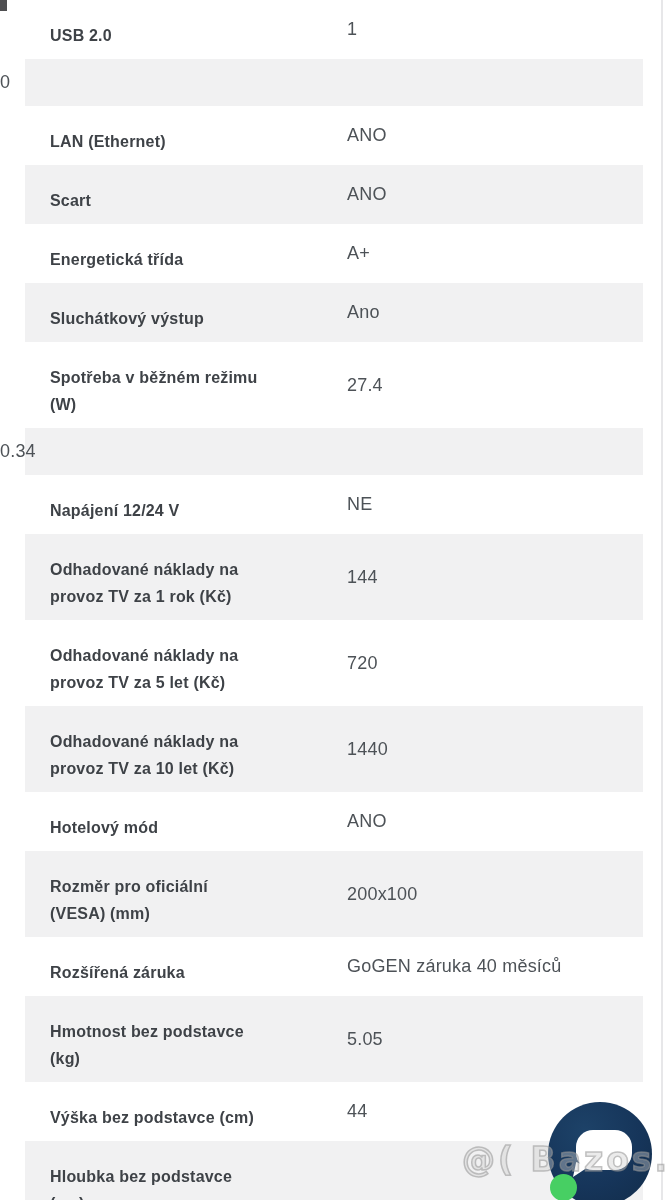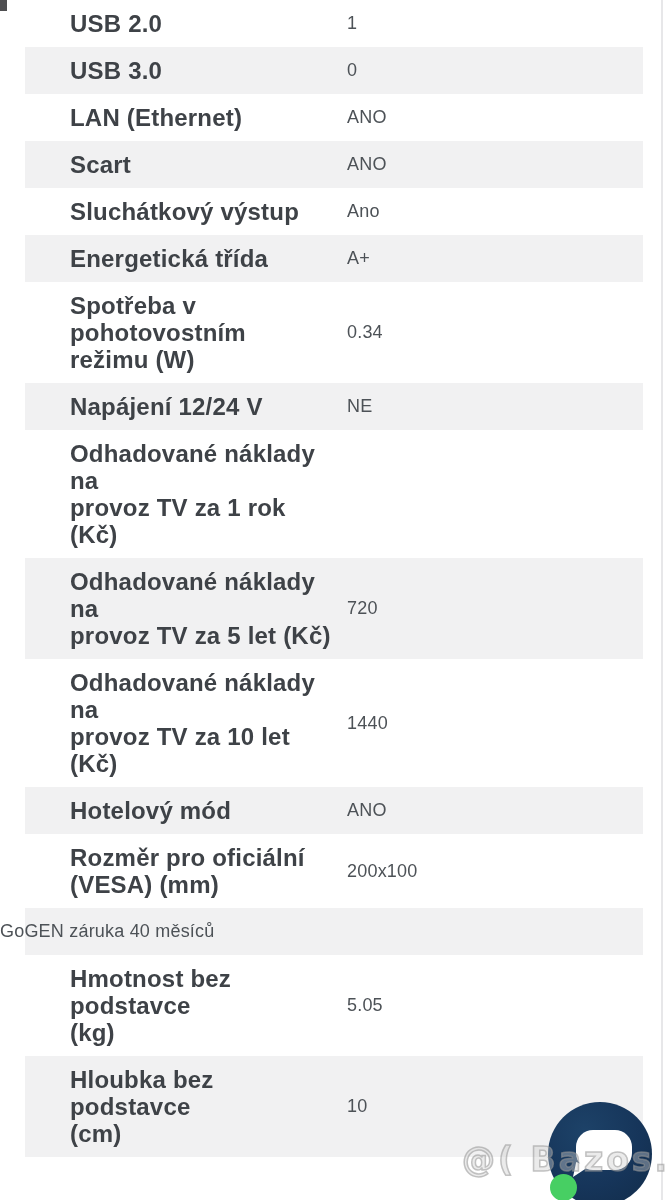--- a/index.html
+++ b/index.html
@@ -35,28 +35,29 @@
   }
   .row:nth-child(even) {
     background: linear-gradient(to right,
       rgba(0,0,0,0) 0px, rgba(0,0,0,0) 25px,
       #f1f1f2 25px, #f1f1f2 643px,
       rgba(0,0,0,0) 643px);
   }
   .label {
     flex: 0 0 347px;
     box-sizing: border-box;
-    padding-left: 70px;
+    padding-left: 50px;
     padding-right: 14px;
-    font-size: 24px;
+    font-size: 16px;
     line-height: 27px;
     font-weight: bold;
     color: #3e4247;
     letter-spacing: 0.2px;
     white-space: pre-line;
+    margin-top: 12px;
   }
   .value {
     flex: 1 1 auto;
     font-size: 18px;
     line-height: 27px;
     color: #4d5257;
     letter-spacing: 0.2px;
   }
   
   .edge-line {
@@ -145,59 +146,62 @@
 
   <div class="corner-mark"></div>
 
   <div class="spec-table">
   <div class="row">
     <div class="label">USB 2.0</div>
     <div class="value">1</div>
   </div>
 
   <div class="row">
-    <div class="label">USB 3.0</div>
     <div class="value">0</div>
   </div>
 
   <div class="row">
     <div class="label">LAN (Ethernet)</div>
     <div class="value">ANO</div>
   </div>
 
   <div class="row">
     <div class="label">Scart</div>
     <div class="value">ANO</div>
   </div>
 
   <div class="row">
+    <div class="label">Energetická třída</div>
+    <div class="value">A+</div>
+  </div>
+
+  <div class="row">
     <div class="label">Sluchátkový výstup</div>
     <div class="value">Ano</div>
   </div>
 
   <div class="row">
-    <div class="label">Energetická třída</div>
-    <div class="value">A+</div>
-  </div>
-
-
-  <div class="row">
-    <div class="label">Spotřeba v pohotovostním
-režimu (W)</div>
+    <div class="label">Spotřeba v běžném režimu
+(W)</div>
+    <div class="value">27.4</div>
+  </div>
+
+  <div class="row">
     <div class="value">0.34</div>
   </div>
 
   <div class="row">
     <div class="label">Napájení 12/24 V</div>
     <div class="value">NE</div>
   </div>
 
   <div class="row">
     <div class="label">Odhadované náklady na
 provoz TV za 1 rok (Kč)</div>
+    <div class="value">144</div>
   </div>
 
   <div class="row">
     <div class="label">Odhadované náklady na
 provoz TV za 5 let (Kč)</div>
     <div class="value">720</div>
   </div>
 
   <div class="row">
     <div class="label">Odhadované náklady na
@@ -211,35 +215,39 @@
   </div>
 
 
   <div class="row">
     <div class="label">Rozměr pro oficiální
 (VESA) (mm)</div>
     <div class="value">200x100</div>
   </div>
 
   <div class="row">
+    <div class="label">Rozšířená záruka</div>
     <div class="value">GoGEN záruka 40 měsíců</div>
   </div>
 
   <div class="row">
     <div class="label">Hmotnost bez podstavce
 (kg)</div>
     <div class="value">5.05</div>
   </div>
 
+  <div class="row">
+    <div class="label">Výška bez podstavce (cm)</div>
+    <div class="value">44</div>
+  </div>
 
 
   <div class="row">
     <div class="label">Hloubka bez podstavce
 (cm)</div>
-    <div class="value">10</div>
   </div>
 
   <div class="row">
   </div>
 </div>
 
   <div class="edge-line"></div>
 
   <div class="watermark">@( Bazos.cz</div>
 

